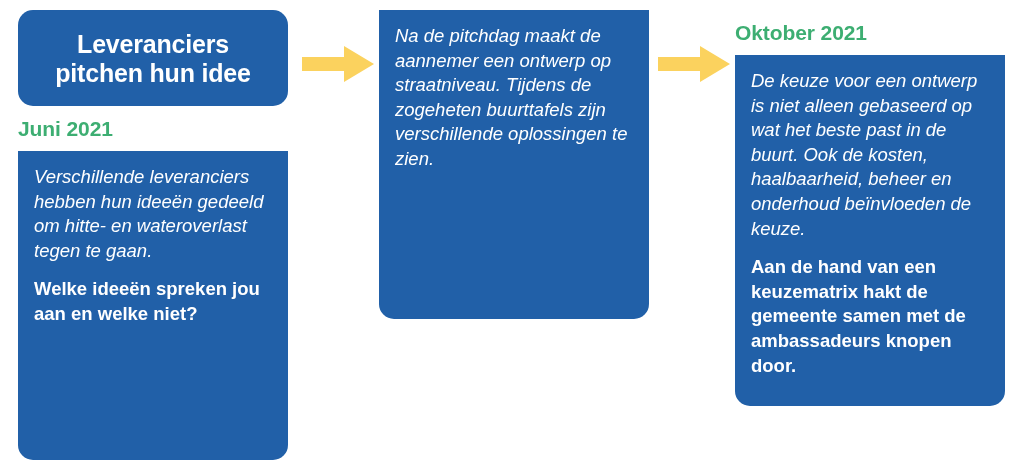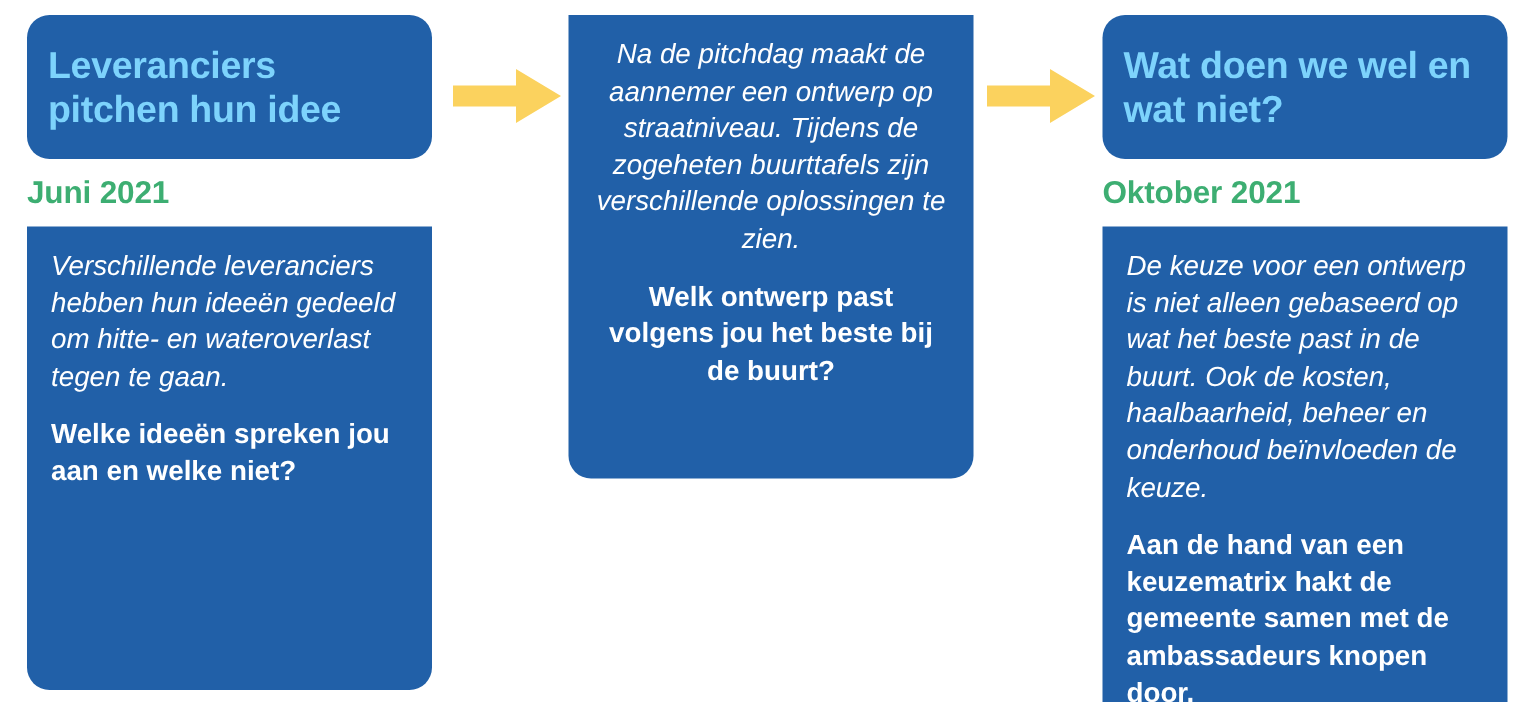--- a/index.html
+++ b/index.html
@@ -36,25 +36,25 @@
     background: #2160A8;
     border-radius: 15px;
     min-height: 96px;
     box-sizing: border-box;
     padding: 14px 14px 12px 14px;
     display: flex;
     align-items: center;
     justify-content: center;
   }
   .header-title {
-    color: #7dd3fc;
+    color: #ffffff;
     font-size: 25px;
     font-weight: bold;
     line-height: 1.16;
-    text-align: left;
+    text-align: center;
     letter-spacing: -0.2px;
   }
 
   
   .date-label {
     color: #3DAE72;
     font-size: 21px;
     font-weight: bold;
     text-align: left;
     padding: 11px 0 10px 0;
@@ -63,21 +63,21 @@
 
   
   .body-card {
     background: #2160A8;
     border-radius: 0 0 15px 15px;
     box-sizing: border-box;
     padding: 14px 16px 28px 16px;
     color: #ffffff;
   }
   .body-card.tall-1 { min-height: 309px; }
-  .body-card.tall-2 { min-height: 309px; text-align: center; }
+  .body-card.tall-2 { min-height: 309px; }
   .body-card.tall-3 { min-height: 309px; }
 
   .para {
     font-size: 18.5px;
     line-height: 1.33;
     margin: 0 0 14px 0;
   }
   .para.italic {
     font-style: italic;
     font-weight: normal;
@@ -117,34 +117,30 @@
 
   <div class="arrow arrow-1">
     <svg viewBox="0 0 72 40" preserveAspectRatio="none" aria-hidden="true">
       <polygon points="0,13 42,13 42,2 72,20 42,38 42,27 0,27" fill="#FBD25E"></polygon>
     </svg>
   </div>
 
   <div class="column col-2">
     <div class="body-card tall-2">
       <p class="para italic">Na de pitchdag maakt de aannemer een ontwerp op straatniveau. Tijdens de zogeheten buurttafels zijn verschillende oplossingen te zien.</p>
-      <p class="para bold">Welk ontwerp past volgens jou het beste bij de buurt?</p>
     </div>
   </div>
 
   <div class="arrow arrow-2">
     <svg viewBox="0 0 72 40" preserveAspectRatio="none" aria-hidden="true">
       <polygon points="0,13 42,13 42,2 72,20 42,38 42,27 0,27" fill="#FBD25E"></polygon>
     </svg>
   </div>
 
   <div class="column col-3">
-    <div class="header-card">
-      <div class="header-title">Wat doen we wel en wat niet?</div>
-    </div>
     <div class="date-label">Oktober 2021</div>
     <div class="body-card tall-3">
       <p class="para italic">De keuze voor een ontwerp is niet alleen gebaseerd op wat het beste past in de buurt. Ook de kosten, haalbaarheid, beheer en onderhoud beïnvloeden de keuze.</p>
       <p class="para bold">Aan de hand van een keuzematrix hakt de gemeente samen met de ambassadeurs knopen door.</p>
     </div>
   </div>
 
 </div>
 
 </body></html>

